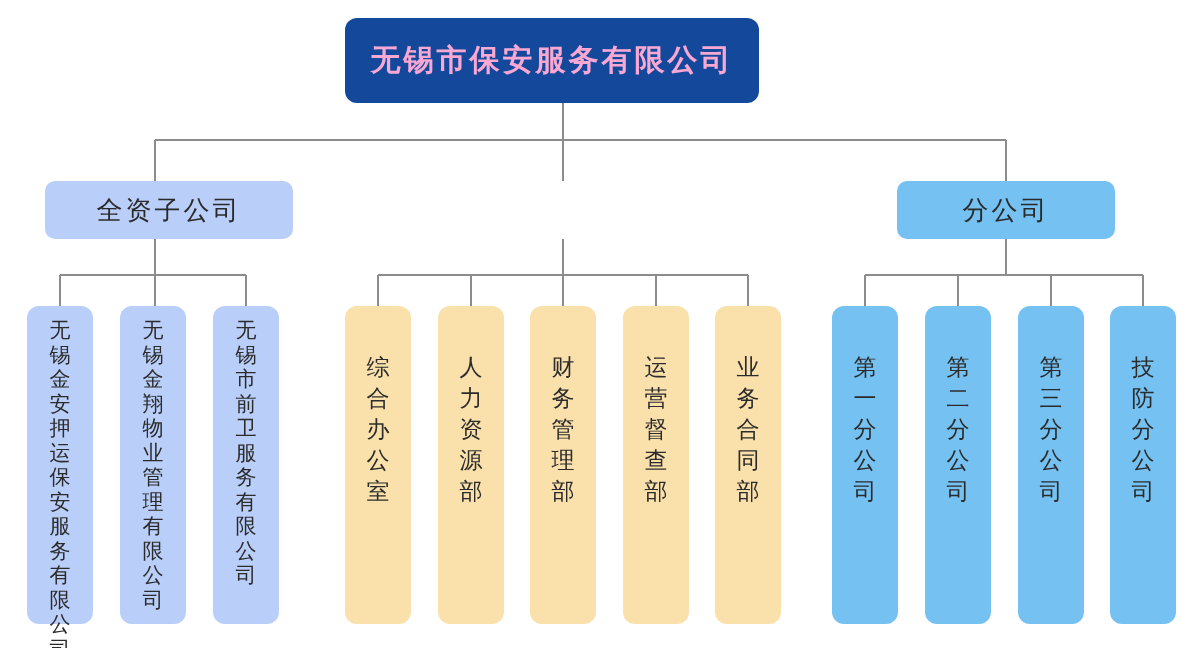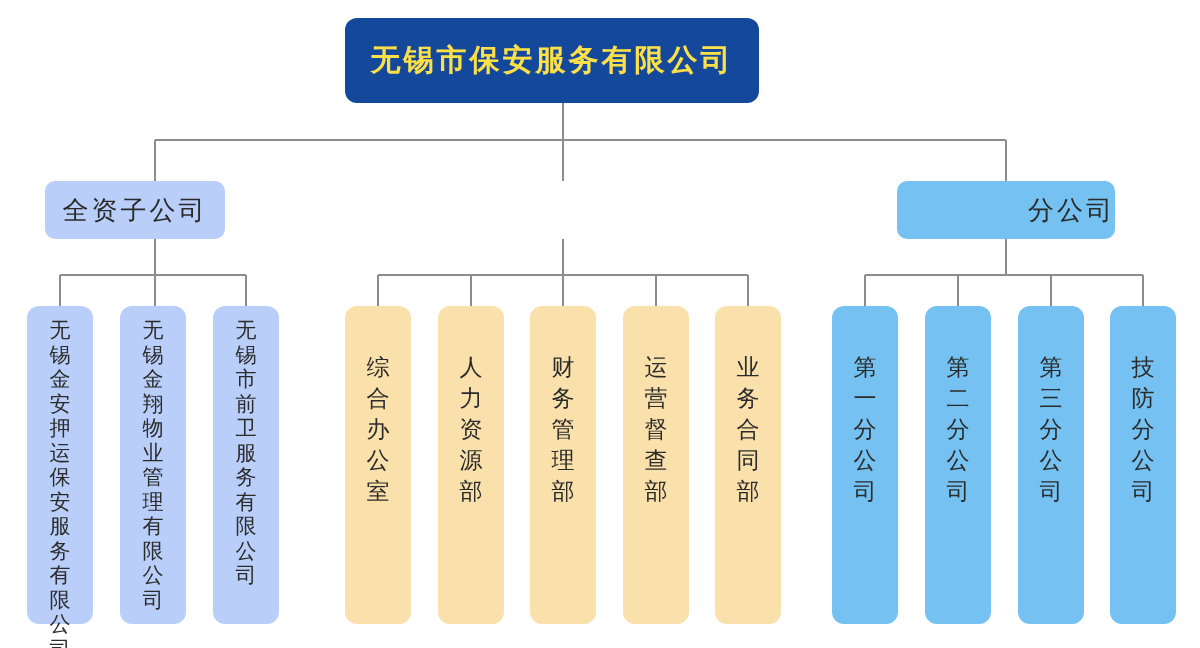--- a/index.html
+++ b/index.html
@@ -30,36 +30,36 @@
     justify-content: center;
     box-sizing: border-box;
   }
   .root-box {
     left: 345px;
     top: 18px;
     width: 414px;
     height: 85px;
     background: var(--navy, #14489B);
     border-radius: 12px;
-    color: #fde047;
+    color: #f9a8d4;
     font-size: 30px;
     font-weight: bold;
     letter-spacing: 3px;
   }
   .group-header {
     top: 181px;
     height: 58px;
     border-radius: 10px;
     color: #2a2a2a;
     font-size: 26px;
     letter-spacing: 3px;
   }
-  .hdr-0 { left: 45px;  width: 180px; background: var(--periwinkle, #B9CEF8); }
+  .hdr-0 { left: 45px;  width: 248px; background: var(--periwinkle, #B9CEF8); }
   .hdr-1 { left: 455px; width: 216px; background: var(--yellow, #F9D185); }
-  .hdr-2 { left: 897px; width: 218px; background: var(--skyblue, #74C1F2); justify-content: flex-end; }
+  .hdr-2 { left: 897px; width: 218px; background: var(--skyblue, #74C1F2); }
   .leaf {
     position: absolute;
     top: 306px;
     width: 66px;
     height: 318px;
     border-radius: 12px;
     box-sizing: border-box;
     text-align: center;
     color: #2b2b2b;
   }

